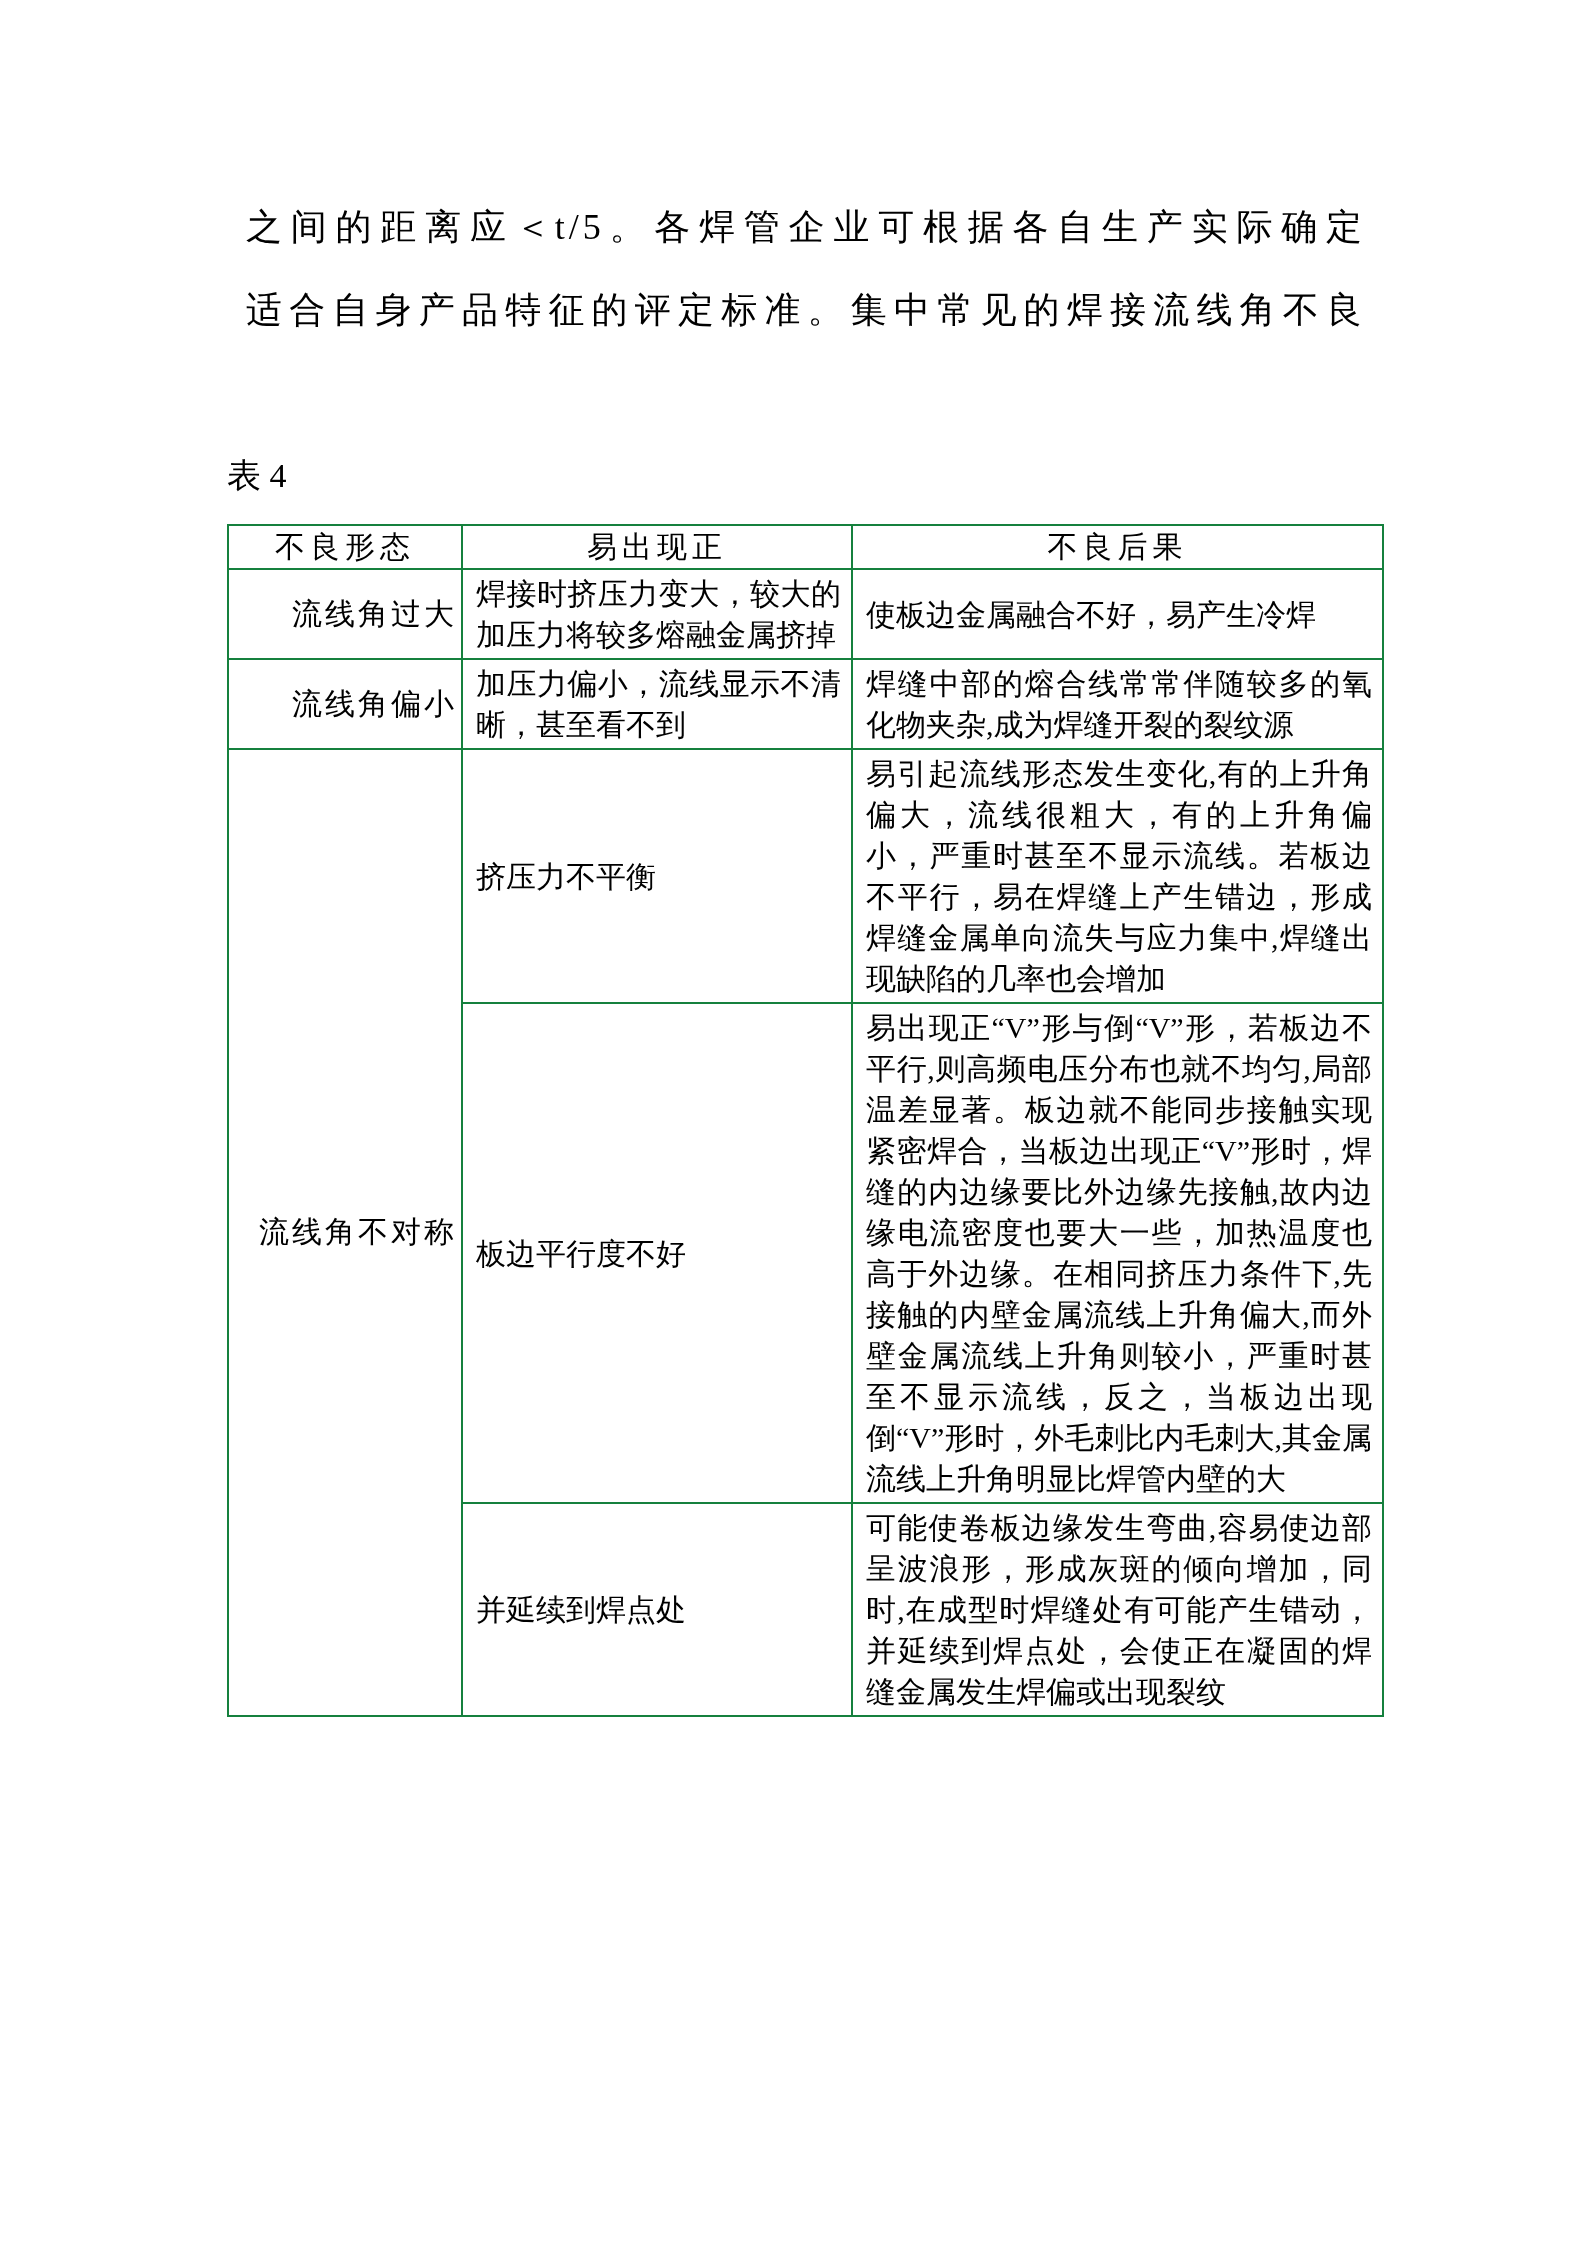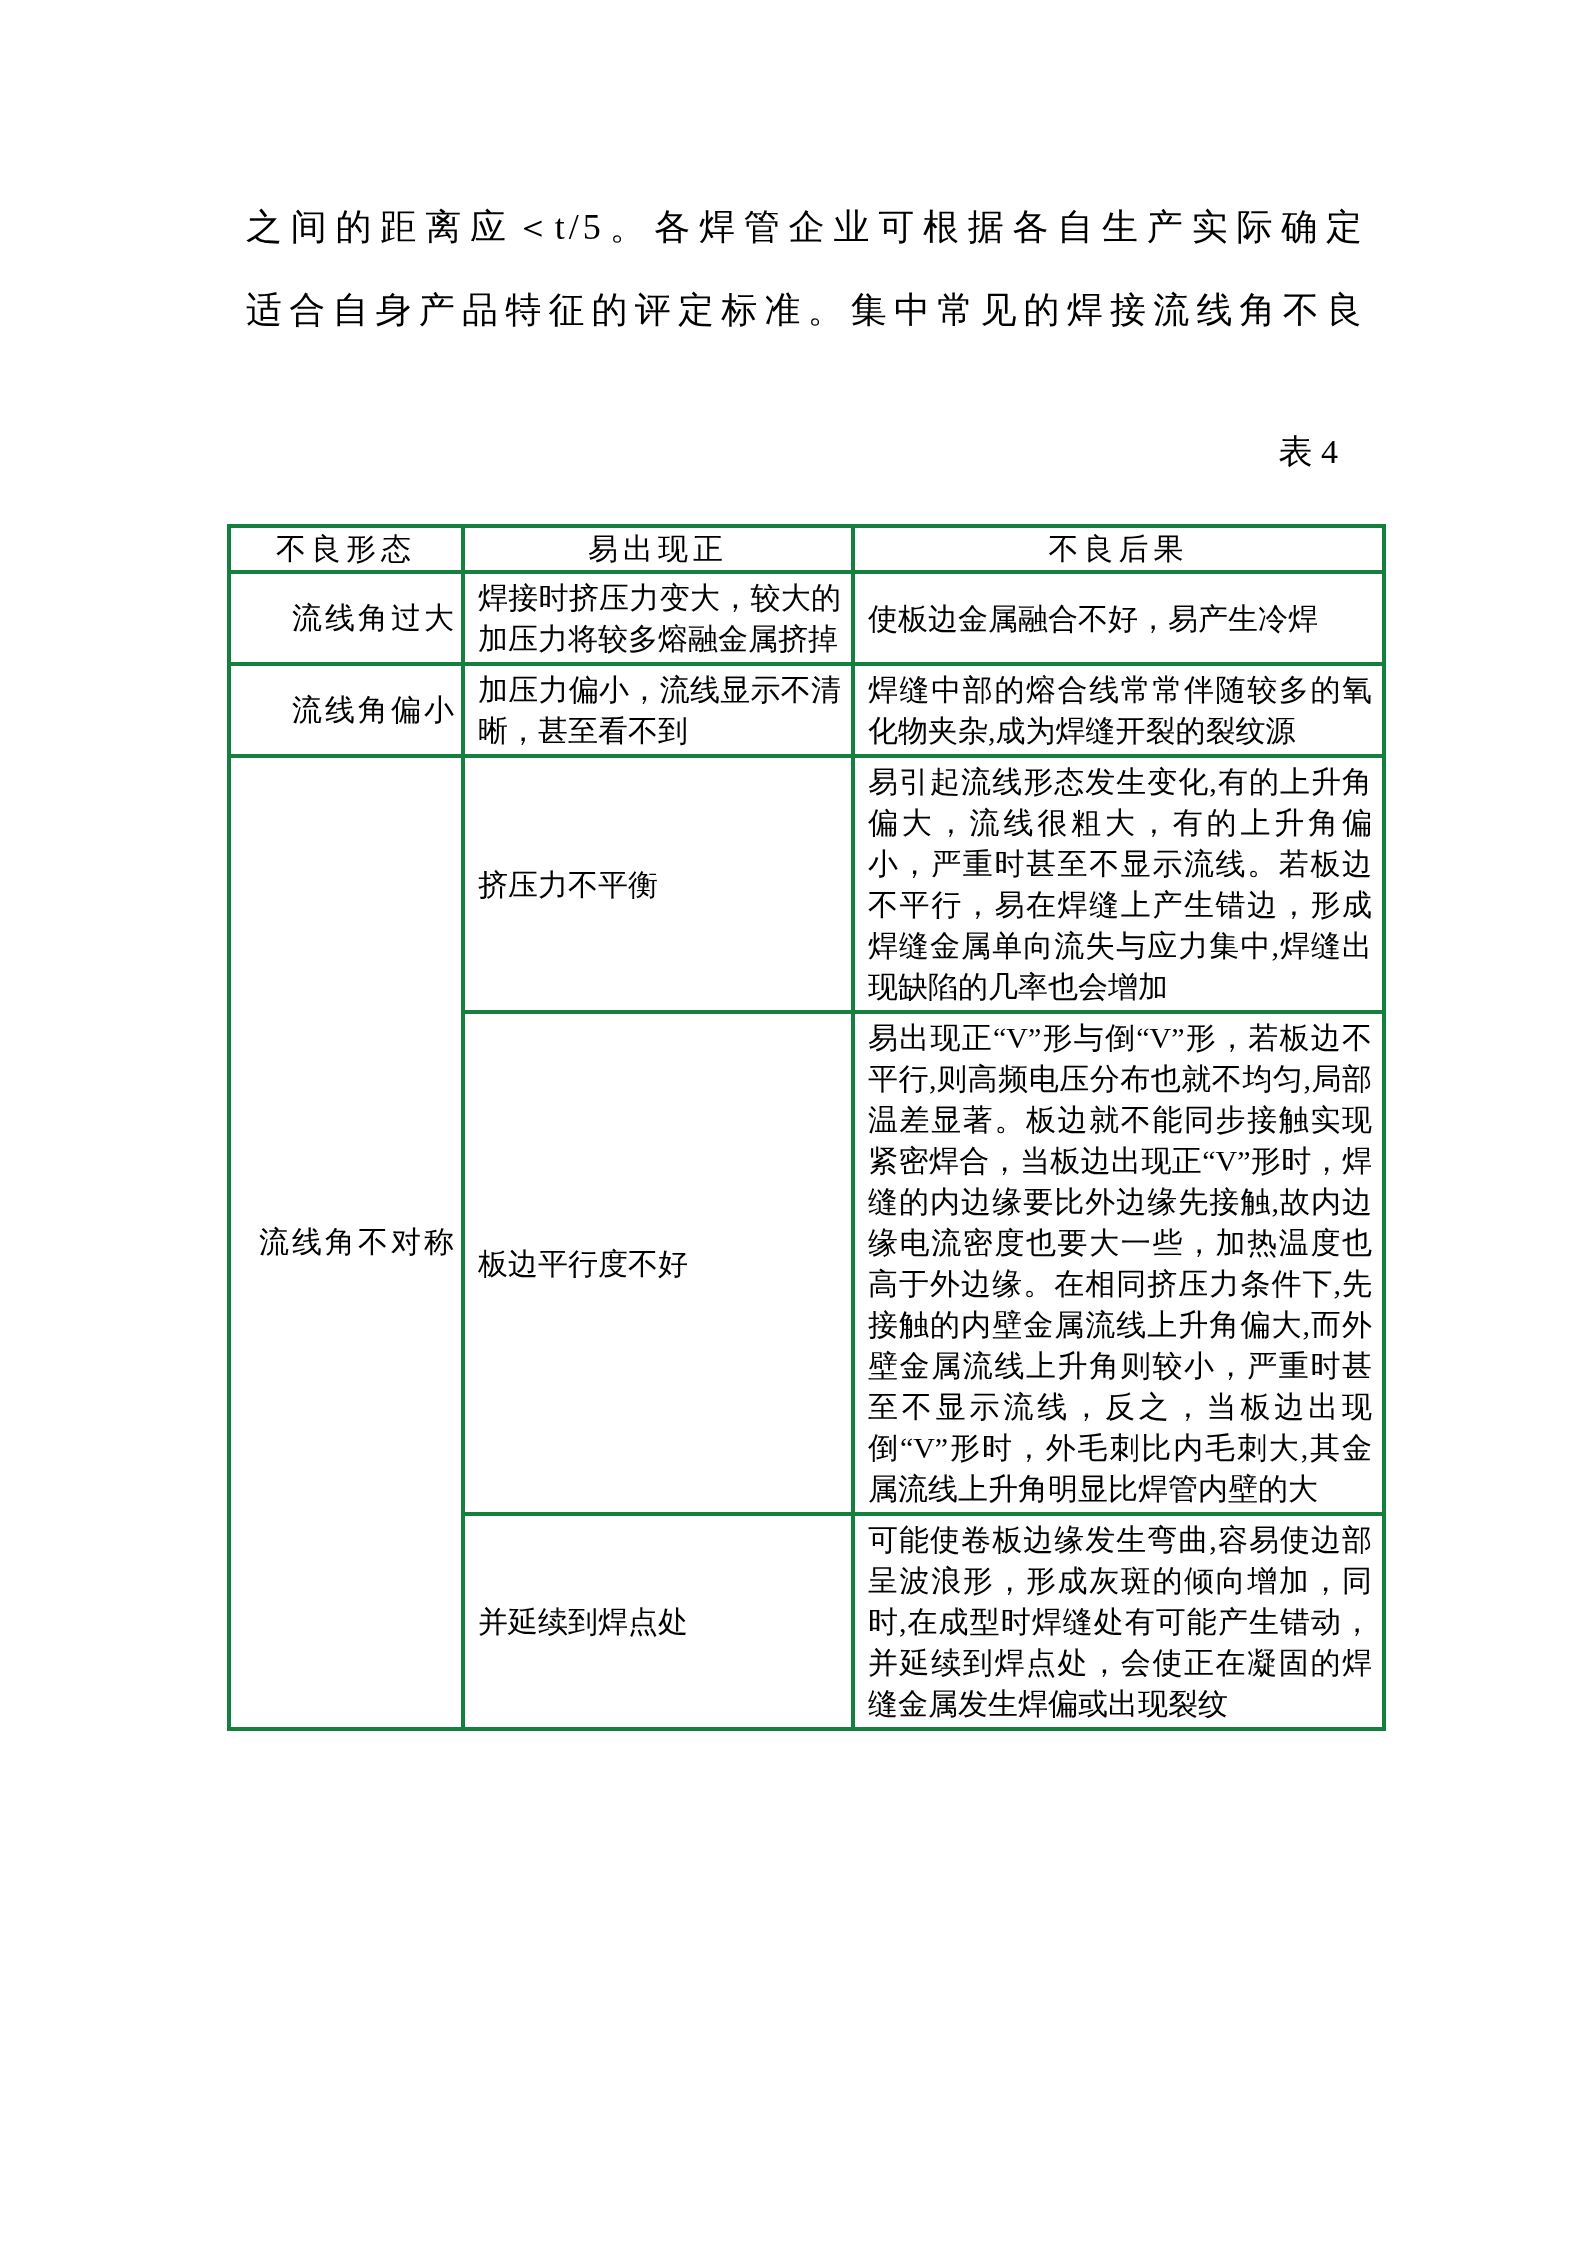--- a/index.html
+++ b/index.html
@@ -35,40 +35,39 @@
     text-align: justify;
     white-space: normal;
   }
   .para-line.full {
     text-align-last: justify;
   }
   
   .caption {
     position: absolute;
     left: 227px;
-    top: 428px;
+    top: 452px;
     width: 1111px;
     padding-right: 44px;
-    text-align: right;
     font-size: 34px;
     line-height: 48px;
   }
   
   table.defect {
     position: absolute;
     left: 227px;
     top: 524px;
     width: 1155px;
     border-collapse: collapse;
     table-layout: fixed;
     font-size: 30px;
   }
   table.defect th,
   table.defect td {
-    border: 4px solid #15803d;
+    border: 2px solid #15803d;
     font-weight: normal;
     vertical-align: middle;
     overflow: hidden;
   }
   table.defect th {
     height: 42px;
     text-align: center;
     letter-spacing: 5px;
     padding: 0;
   }

